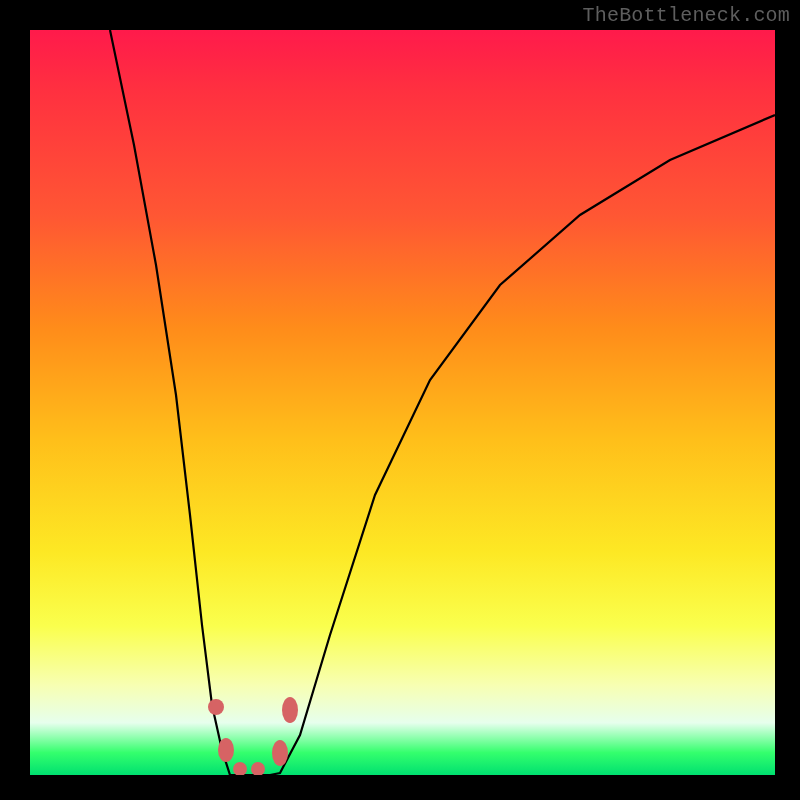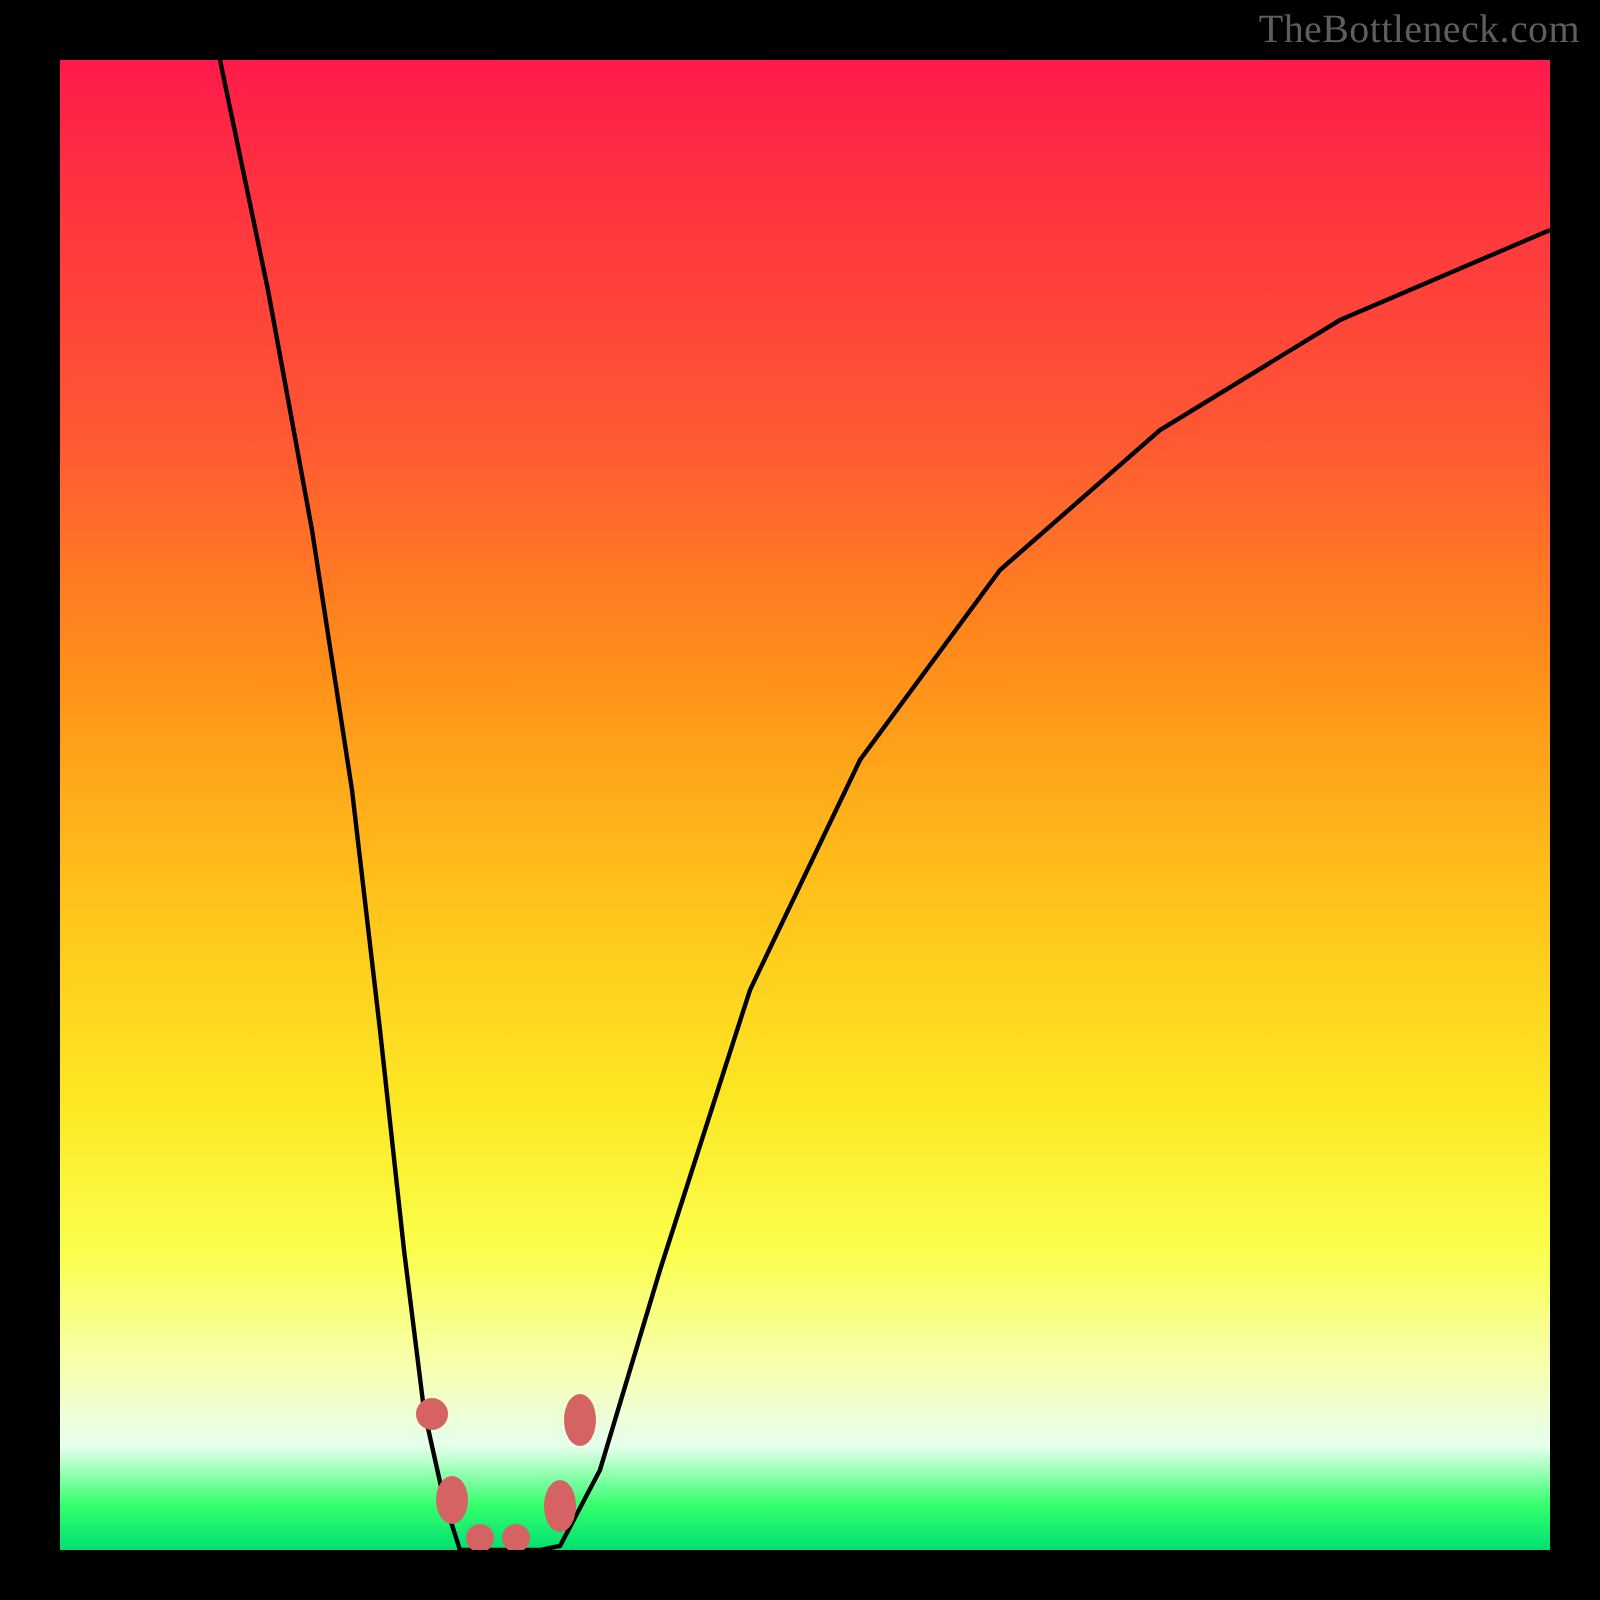--- a/index.html
+++ b/index.html
@@ -33,21 +33,21 @@
       #f7ffb3 88%,
       #e6ffed 93%,
       #34ff6d 97%,
       #00e070 100%
     );
   }
   .watermark {
     position: absolute;
     top: 4px;
     right: 10px;
-    font-family: Liberation Serif, serif;
+    font-family: Liberation Mono, monospace;
     font-size: 20px;
     font-weight: 500;
     color: #5e5e5e;
     letter-spacing: 0.2px;
     z-index: 5;
   }
   svg.curves {
     position: absolute;
     left: 0;
     top: 0;

